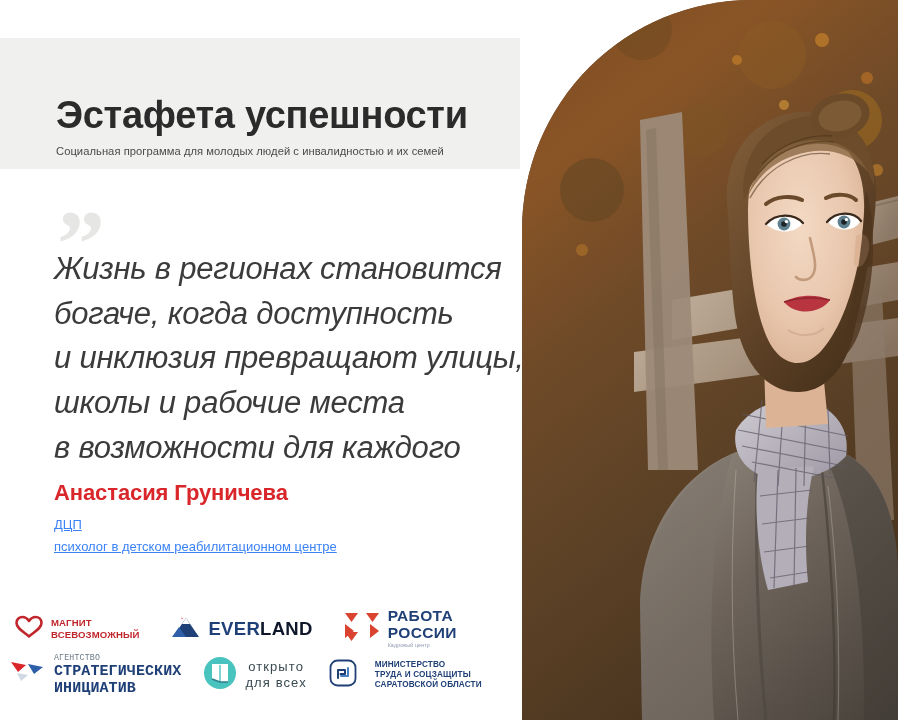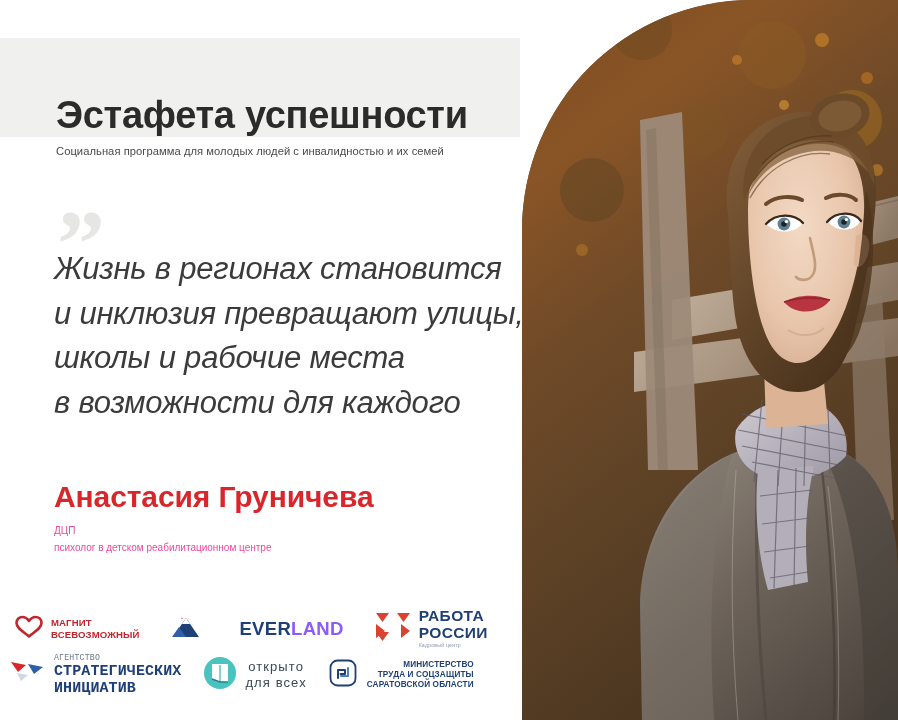--- a/index.html
+++ b/index.html
@@ -7,21 +7,21 @@
   body {
     font-family:"Liberation Sans", sans-serif;
     background:#ffffff;
     position:relative;
     overflow:hidden;
   }
   #card { position:absolute; inset:0; background:#ffffff; }
 
   
   .header-band {
-    position:absolute; left:0; top:38px; width:520px; height:99px;
+    position:absolute; left:0; top:38px; width:520px; height:131px;
     background:#f0f0ee;
   }
   .header-inner { position:absolute; left:56px; top:58px; width:470px; }
   .brand-title {
     font-size:38px; font-weight:bold; color:#2b2b2b;
     letter-spacing:-0.3px; line-height:1.05; white-space:nowrap;
   }
   .brand-sub {
     margin-top:9px; font-size:11.2px; color:#4a4a4a;
     letter-spacing:0.05px; white-space:nowrap;
@@ -37,64 +37,65 @@
   .quote-text {
     position:absolute; left:54px; top:247px; width:440px;
     font-size:31px; font-style:italic; color:#3b3b3b;
     line-height:1.44; letter-spacing:-0.2px;
   }
   .quote-text .ln { display:block; white-space:nowrap; }
 
   
   .attrib { position:absolute; left:54px; top:480px; width:430px; }
   .attrib-name {
-    font-size:30px; font-weight:bold; color:#d9262b;
+    font-size:22px; font-weight:bold; color:#d9262b;
     letter-spacing:-0.1px; white-space:nowrap;
   }
   .attrib-line {
-    margin-top:9px; font-size:10px; color:#ec4899; line-height:1.5;
+    margin-top:9px; font-size:13px; color:#3b82f6; line-height:1.5;
     white-space:nowrap;
+    text-decoration:underline;
   }
   .attrib-line.second { margin-top:2px; }
 
   
   .logos { position:absolute; left:0; top:598px; width:520px; height:115px; }
   .logo-row { position:absolute; display:flex; align-items:center; }
   .row1 { left:14px; top:10px; gap:30px; }
   .row2 { left:8px; top:55px; gap:22px; }
   .logo { display:flex; align-items:center; }
 
   
   .magnit { gap:7px; }
   .magnit .txt { font-size:9.6px; font-weight:bold; color:#c0272d; line-height:1.16; letter-spacing:0.1px; }
 
   
   .everland { gap:5px; }
   .everland .txt { font-size:18.5px; font-weight:bold; letter-spacing:0.3px; }
-  .ev-a { color:#1f3f77;margin-left:31px; }
-  .ev-b { color:#8b5cf6; }
+  .ev-a { color:#1f3f77; }
+  .ev-b { color:#0f172a; }
 
   
   .rabota { gap:7px; }
   .rabota .txt { line-height:1.08; }
   .rabota .t1 { font-size:15.5px; font-weight:bold; color:#1f3f77; letter-spacing:0.4px; }
   .rabota .t2 { font-size:5.2px; color:#8d98b0; letter-spacing:0.2px; margin-top:2px; }
 
   
   .asi { gap:6px;font-family:Liberation Mono, monospace; }
   .asi .txt { line-height:1.17; }
   .asi .t1 { font-size:8.2px; color:#6b7a86; letter-spacing:0.2px; }
   .asi .t2 { font-size:15px; font-weight:bold; color:#1f3f77; letter-spacing:0.1px; }
 
   
   .otkryto { gap:8px; }
   .otkryto .txt { font-size:13px; color:#3a4a52; line-height:1.22; letter-spacing:1.1px;text-align:center; }
 
   
-  .ministry { gap:10px;text-align:right; }
+  .ministry { gap:18px; }
   .ministry .txt { font-size:8.2px; font-weight:bold; color:#1f3f77; line-height:1.24; letter-spacing:0.15px; }
 
   
   .photo {
     position:absolute; left:522px; top:0; width:376px; height:720px;
     border-top-left-radius:230px;
     overflow:hidden;
     background:#6d4a33;
   }
   .photo svg { display:block; width:100%; height:100%; }
@@ -107,20 +108,21 @@
   <div class="header-band">
     <div class="header-inner">
       <div class="brand-title">Эстафета успешности</div>
       <div class="brand-sub">Социальная программа для молодых людей с инвалидностью и их семей</div>
     </div>
   </div>
 
   <div class="quote-mark">”</div>
   <div class="quote-text">
     <span class="ln">Жизнь в регионах становится</span>
+    <span class="ln">богаче, когда доступность</span>
     <span class="ln">и инклюзия превращают улицы,</span>
     <span class="ln">школы и рабочие места</span>
     <span class="ln">в возможности для каждого</span>
   </div>
 
   <div class="attrib">
     <div class="attrib-name">Анастасия Груничева</div>
     <div class="attrib-line">ДЦП</div>
     <div class="attrib-line second">психолог в детском  реабилитационном центре</div>
   </div>

